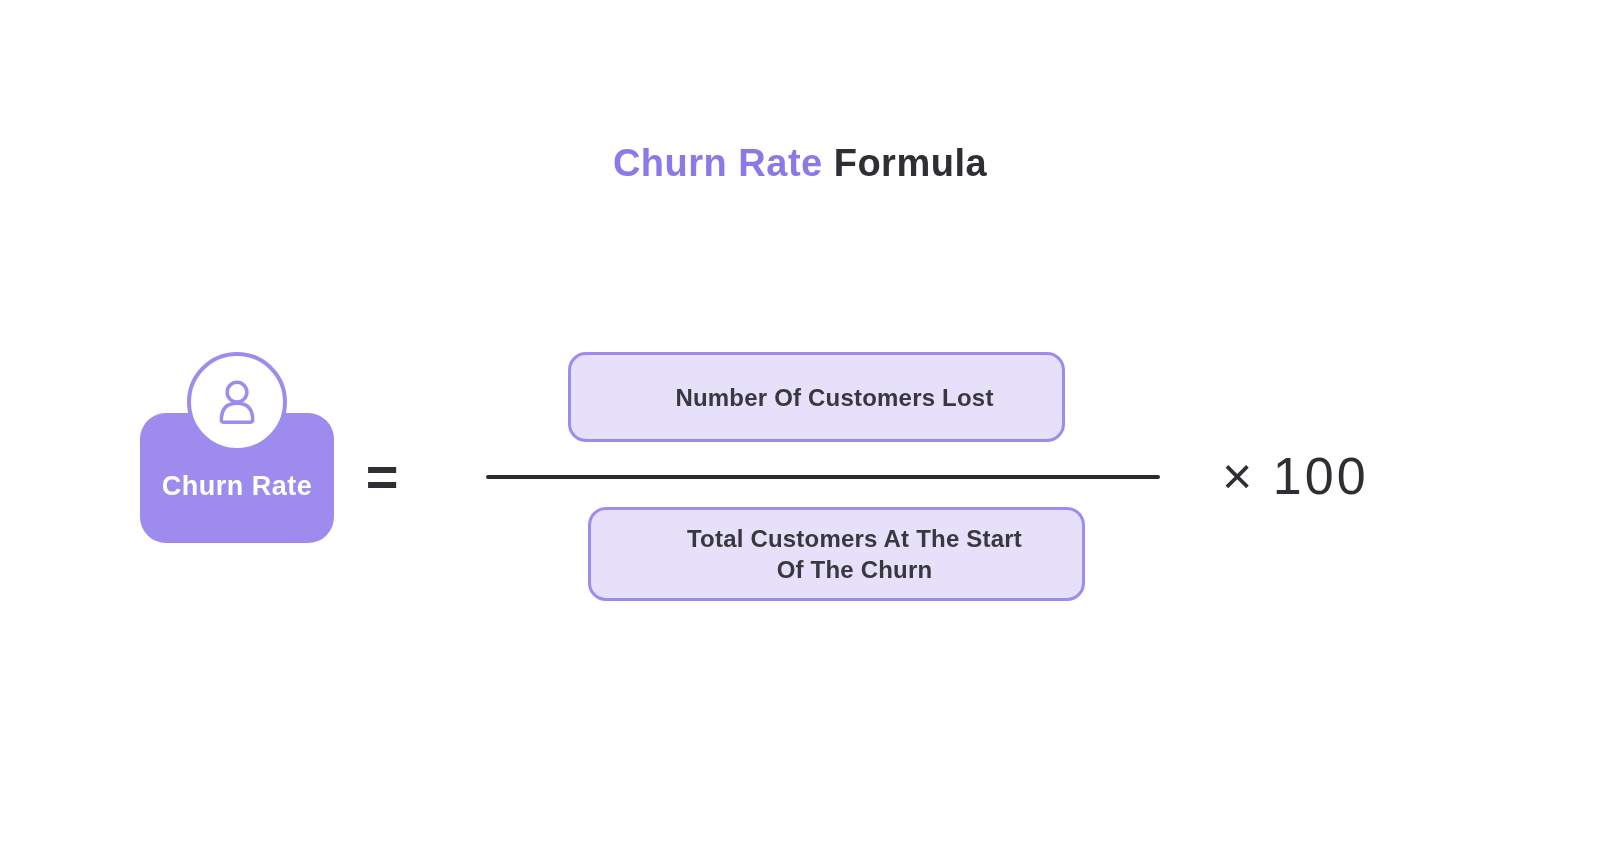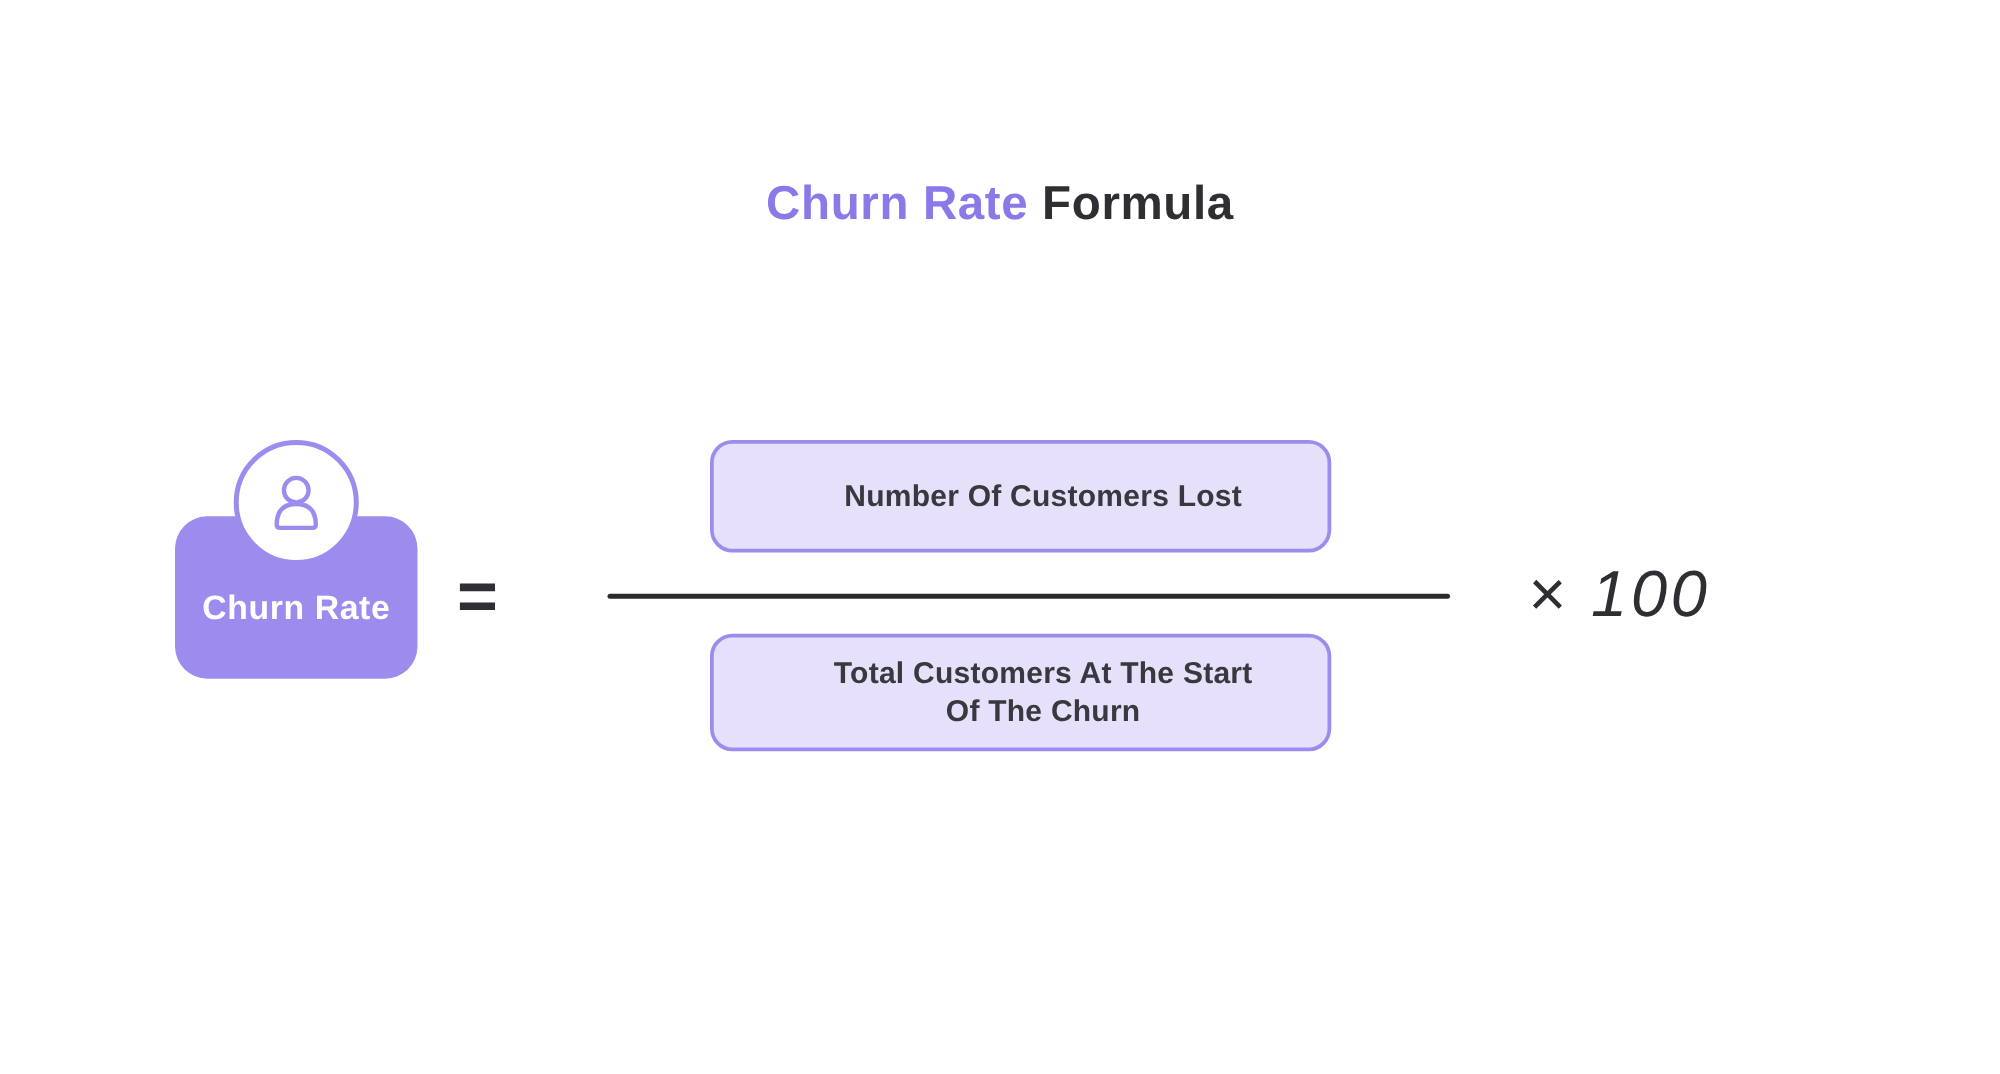--- a/index.html
+++ b/index.html
@@ -91,21 +91,21 @@
     align-items: center;
     text-align: center;
     color: #38383e;
     font-size: 24px;
     font-weight: 700;
     line-height: 31px;
     letter-spacing: 0.2px;
     padding-left: 36px;
   }
   .frac-box.numerator   { top: 352px; height: 90px; }
-  .frac-box.denominator { top: 507px; height: 94px; }
+  .frac-box.denominator { top: 507px; height: 94px; margin-left: 20px; }
   .frac-line {
     position: absolute;
     left: 486px;
     top: 475px;
     width: 674px;
     height: 4px;
     background: #2b2b2e;
     border-radius: 2px;
   }
 
@@ -113,21 +113,20 @@
   .multiplier {
     position: absolute;
     left: 1222px;
     top: 448px;
     font-size: 52px;
     line-height: 56px;
     font-weight: 500;
     color: #2e2e33;
     letter-spacing: 3px;
     white-space: nowrap;
-    font-style: italic;
   }
 </style>
 </head>
 <body>
 
 <div class="canvas">
 
   <div class="title">
     <span class="highlight">Churn Rate</span><span class="rest">Formula</span>
   </div>

